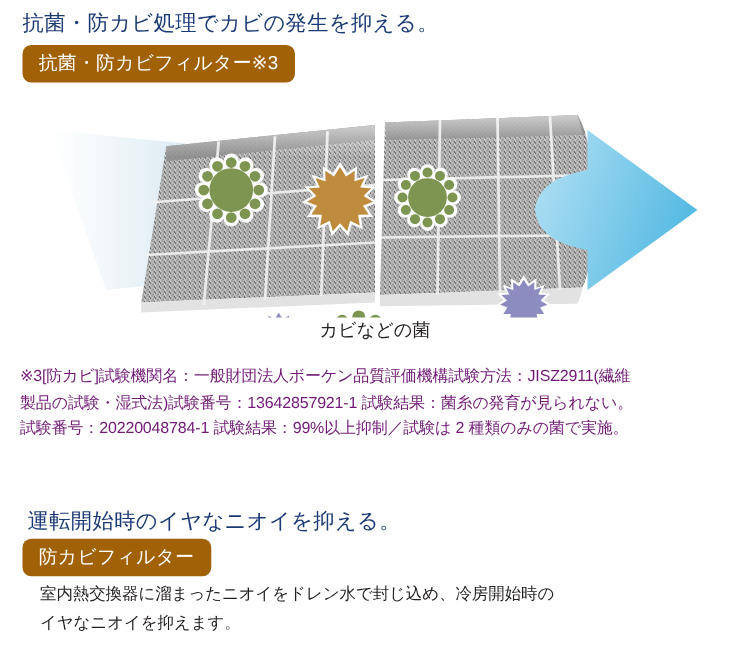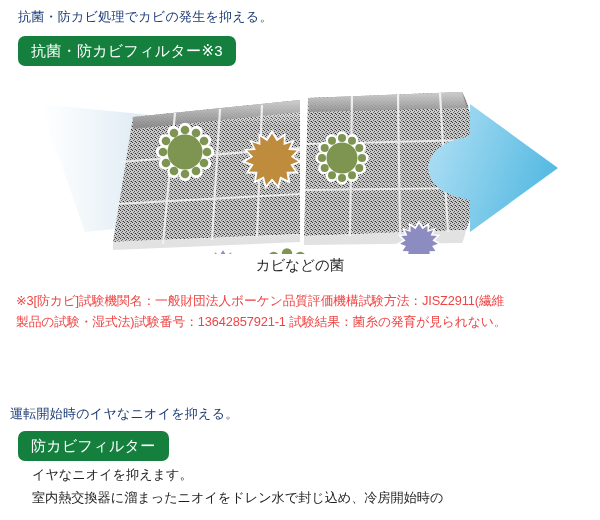--- a/index.html
+++ b/index.html
@@ -12,33 +12,33 @@
     height: 520px;
     position: relative;
     font-family: "Liberation Sans", "DejaVu Sans", sans-serif;
     color: #231f20;
     overflow: hidden;
   }
 
   
   .section-heading {
     position: absolute;
-    font-size: 13px;
+    font-size: 17px;
     line-height: 1;
     color: #1b3a75;
     letter-spacing: 0.02em;
     white-space: nowrap;
   }
   #heading-antibacterial { left: 18px; top: 10px; }
-  #heading-odor          { left: 10px; top: 408px; font-family: Liberation Mono, monospace; }
+  #heading-odor          { left: 22px; top: 408px; }
 
   
   .badge {
     position: absolute;
-    background: #15803d;
+    background: #a16207;
     color: #ffffff;
     border-radius: 7px;
     font-size: 15px;
     line-height: 1;
     padding: 7px 13px 8px 13px;
     white-space: nowrap;
     letter-spacing: 0.02em;
   }
   #badge-filter   { left: 18px; top: 36px; }
   #badge-odor-cut { left: 18px; top: 431px; }
@@ -66,21 +66,21 @@
   }
 
   
   #footnote-block {
     position: absolute;
     left: 16px;
     top: 291px;
     width: 572px;
     font-size: 12.8px;
     line-height: 1.62;
-    color: #ef4444;
+    color: #701a75;
     letter-spacing: -0.01em;
   }
   #footnote-block .footnote-line { display: block; white-space: nowrap; }
 
   
   #odor-description {
     position: absolute;
     left: 32px;
     top: 464px;
     width: 556px;
@@ -319,22 +319,23 @@
 
     </g>
   </svg>
 </div>
 
 <div id="illustration-caption">カビなどの菌</div>
 
 <div id="footnote-block">
   <span class="footnote-line">※3[防カビ]試験機関名：一般財団法人ボーケン品質評価機構試験方法：JISZ2911(繊維</span>
   <span class="footnote-line">製品の試験・湿式法)試験番号：13642857921-1 試験結果：菌糸の発育が見られない。</span>
+  <span class="footnote-line">試験番号：20220048784-1 試験結果：99%以上抑制／試験は 2 種類のみの菌で実施。</span>
 </div>
 
 <div id="heading-odor" class="section-heading">運転開始時のイヤなニオイを抑える。</div>
 
 <div id="badge-odor-cut" class="badge">防カビフィルター</div>
 
 <div id="odor-description">
+  <span class="desc-line">室内熱交換器に溜まったニオイをドレン水で封じ込め、冷房開始時の</span>
   <span class="desc-line">イヤなニオイを抑えます。</span>
-  <span class="desc-line">室内熱交換器に溜まったニオイをドレン水で封じ込め、冷房開始時の</span>
 </div>
 
 </body></html>

